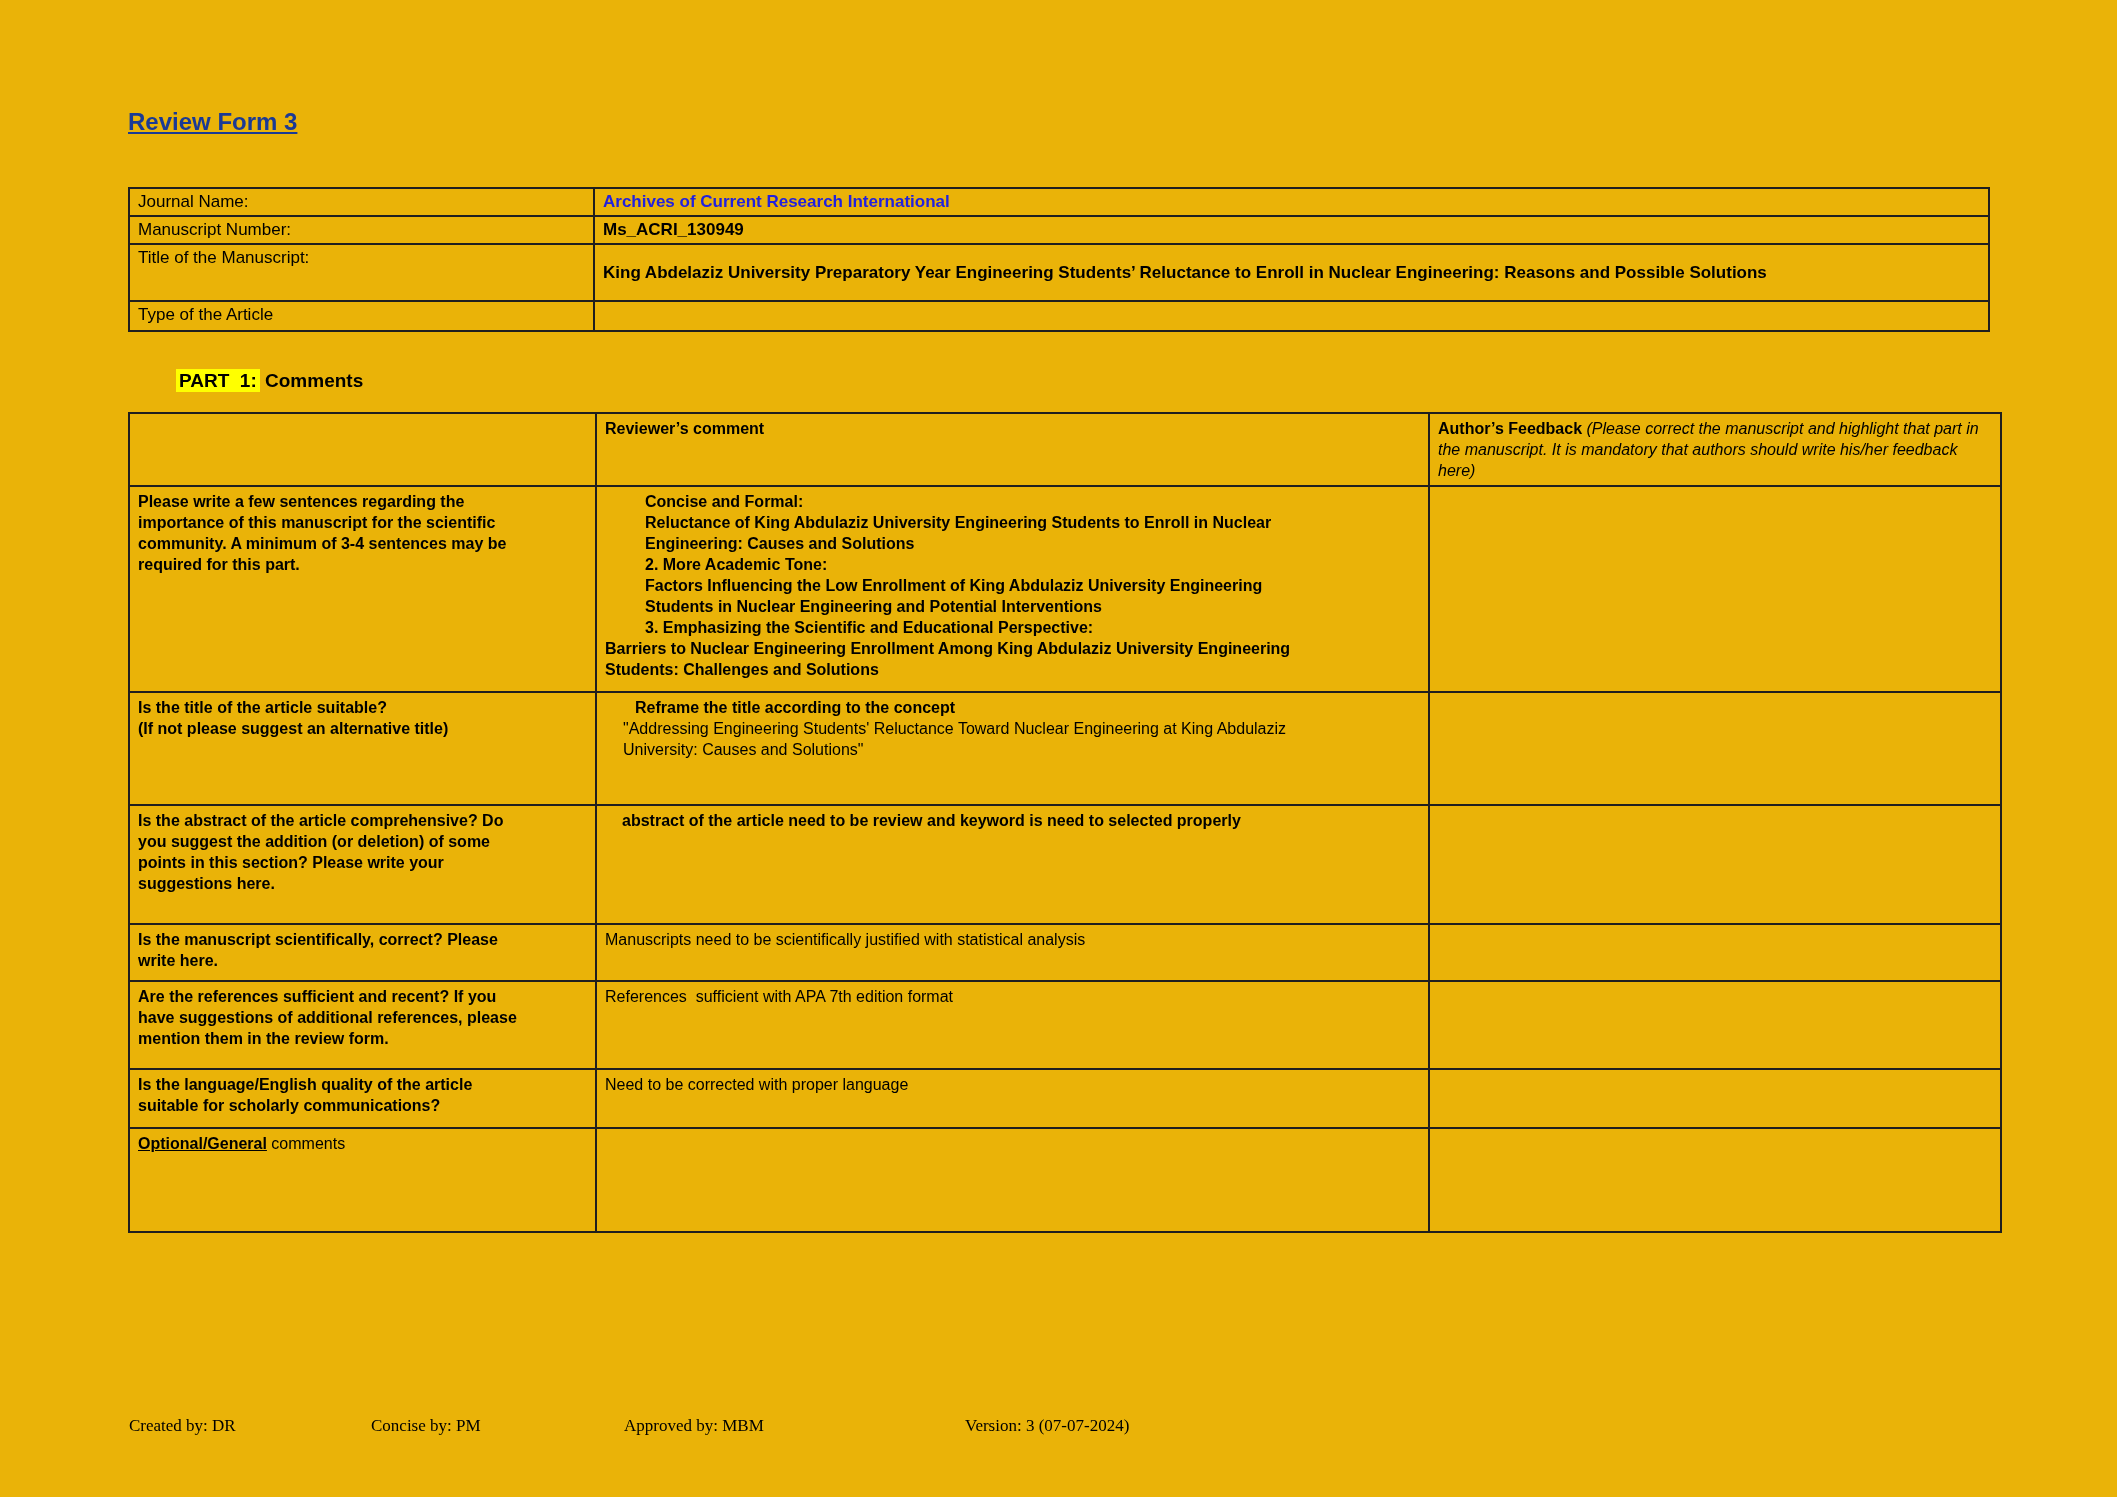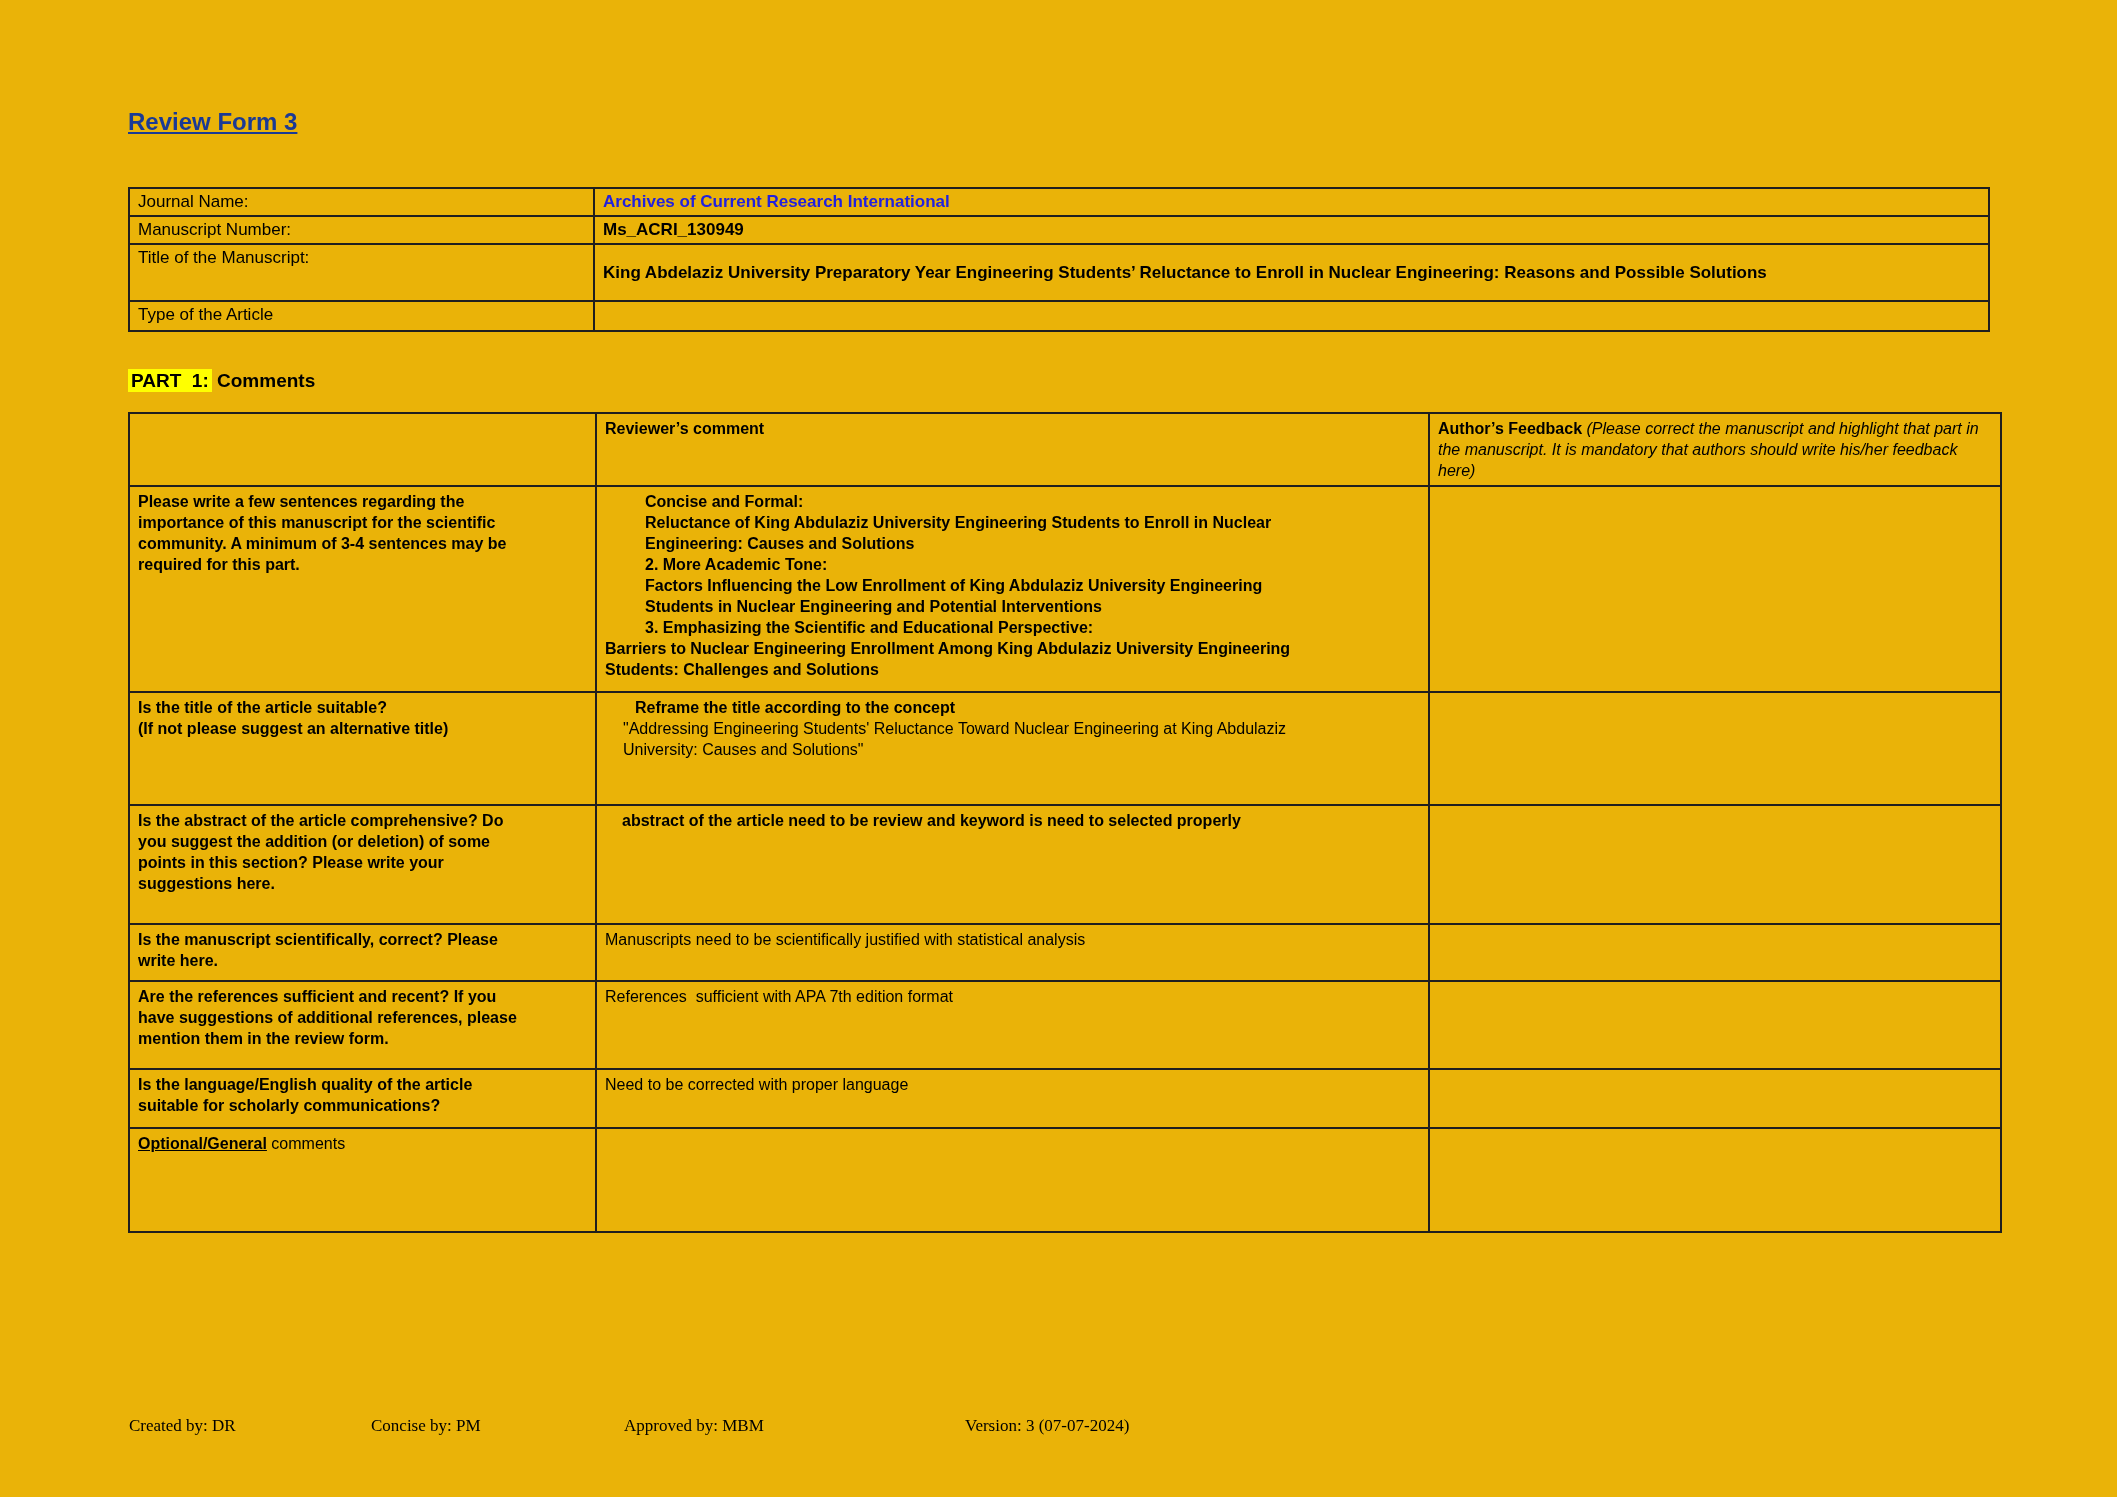--- a/index.html
+++ b/index.html
@@ -85,21 +85,21 @@
       <td class="info-value v-mid">King Abdelaziz University Preparatory Year Engineering Students’ Reluctance to Enroll in Nuclear Engineering: Reasons and Possible Solutions</td>
     </tr>
     <tr style="height:30px">
       <td>Type of the Article</td>
       <td class="info-value"></td>
     </tr>
   </tbody>
     </table>
 
   <div class="part-heading">
-    <span class="hl" style="background: rgb(255, 255, 0);">PART  1:</span><span> Comments</span>
+    <span class="hl" style="background: rgb(255, 255, 0); margin-left: 48px;">PART  1:</span><span> Comments</span>
   </div>
 
   <table class="review-table">
     <colgroup>
         <col style="width:467px">
         <col style="width:833px">
         <col style="width:572px">
       </colgroup>
 
     <tbody>

